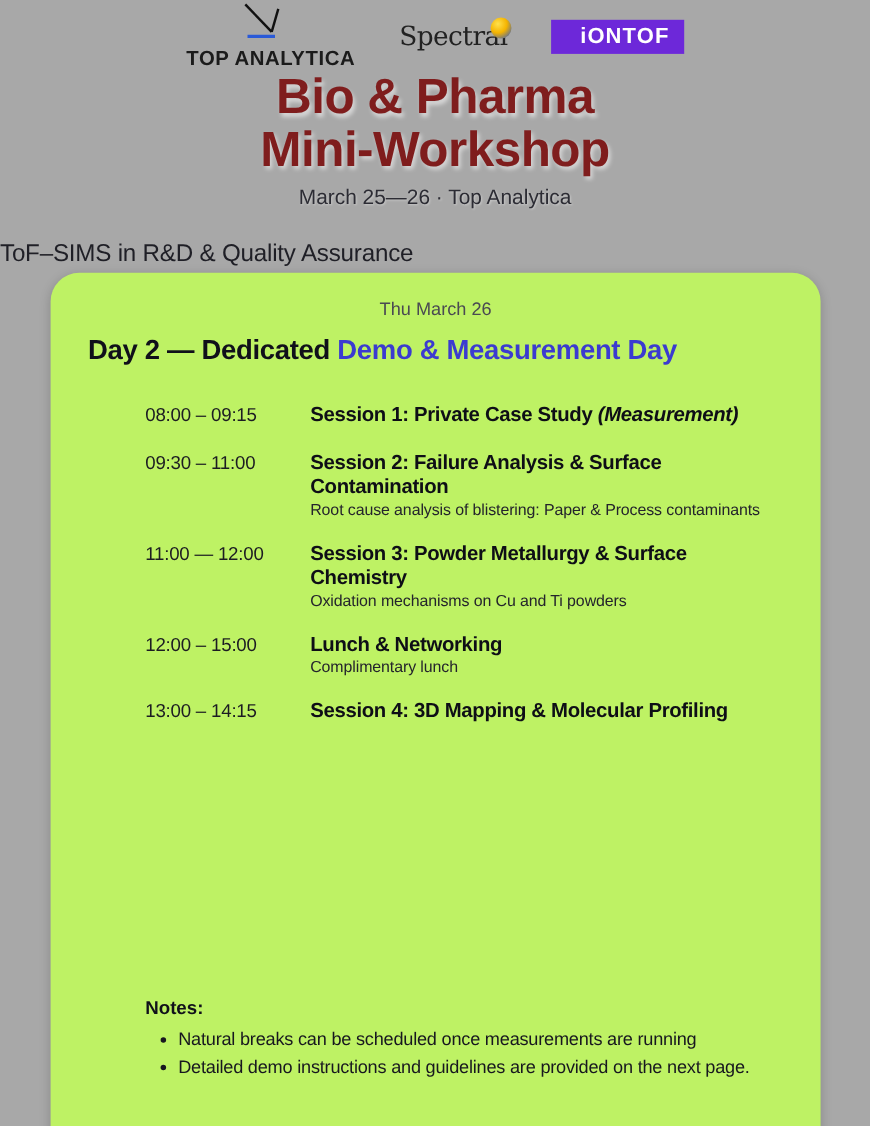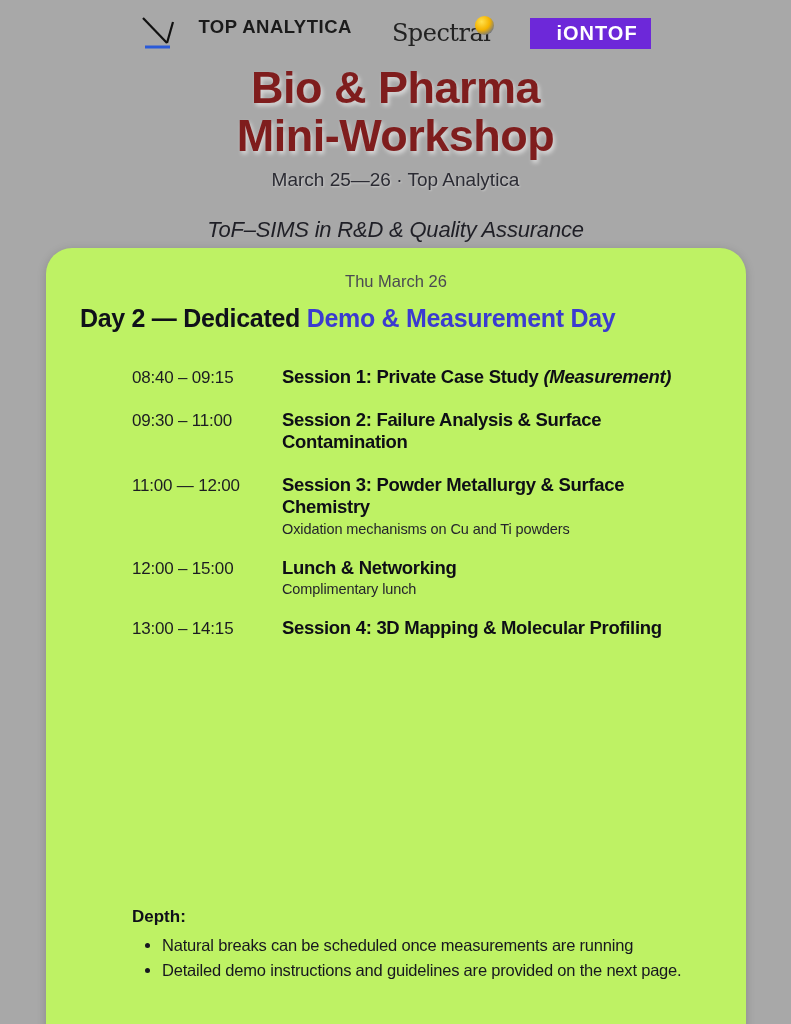--- a/index.html
+++ b/index.html
@@ -21,22 +21,23 @@
     height: 58px;
     display: flex;
     align-items: center;
     justify-content: center;
     gap: 40px;
     padding-top: 8px;
   }
 
   .logo-top {
     display: flex;
-    align-items: flex-start;
+    align-items: center;
     gap: 6px;
+    flex-direction: column;
   }
   .logo-top .mark {
     width: 52px;
     height: 34px;
     position: relative;
   }
   .logo-top .mark svg { display: block; }
   .logo-top .txt {
     font-size: 18.5px;
     font-weight: bold;
@@ -96,23 +97,22 @@
   .subtitle-date {
     margin-top: 9px;
     font-size: 19px;
     color: #2c2c34;
     text-shadow: 1px 1px 2px rgba(255,255,255,0.4);
   }
   .tagline {
     margin-top: 26px;
     font-size: 22px;
     color: #1f1f26;
-    text-align: center;
+    text-align: left;
     letter-spacing: -0.2px;
-    font-style: italic;
   }
 
   
   .card {
     position: absolute;
     left: 46px;
     top: 248px;
     width: 700px;
     height: 800px;
     background: #bef264;
@@ -238,30 +238,31 @@
 
   <div class="card-day">Thu March 26</div>
 
   <div class="card-title">
     <span>Day 2 — Dedicated </span><span class="accent">Demo &amp; Measurement Day</span>
   </div>
 
   <div class="schedule">
 
     <div class="row">
-      <div class="time">08:40 – 09:15</div>
+      <div class="time">08:00 – 09:15</div>
       <div class="body">
         <div class="sess"><span>Session 1: Private Case Study </span><span class="conf">(Measurement)</span></div>
       </div>
     </div>
 
     <div class="row">
       <div class="time">09:30 – 11:00</div>
       <div class="body">
         <div class="sess">Session 2: Failure Analysis &amp; Surface Contamination</div>
+        <div class="desc">Root cause analysis of blistering: Paper &amp; Process contaminants</div>
       </div>
     </div>
 
     <div class="row">
       <div class="time">11:00 — 12:00</div>
       <div class="body">
         <div class="sess">Session 3: Powder Metallurgy &amp; Surface Chemistry</div>
         <div class="desc">Oxidation mechanisms on Cu and Ti powders</div>
       </div>
     </div>
@@ -278,20 +279,20 @@
       <div class="time">13:00 – 14:15</div>
       <div class="body">
         <div class="sess">Session 4: 3D Mapping &amp; Molecular Profiling</div>
       </div>
     </div>
 
 
   </div>
 
   <div class="notes">
-    <div class="notes-title">Depth:</div>
+    <div class="notes-title">Notes:</div>
     <ul>
       <li>Natural breaks can be scheduled once measurements are running</li>
       <li>Detailed demo instructions and guidelines are provided on the next page.</li>
     </ul>
   </div>
 
 </div>
 
 </body></html>

